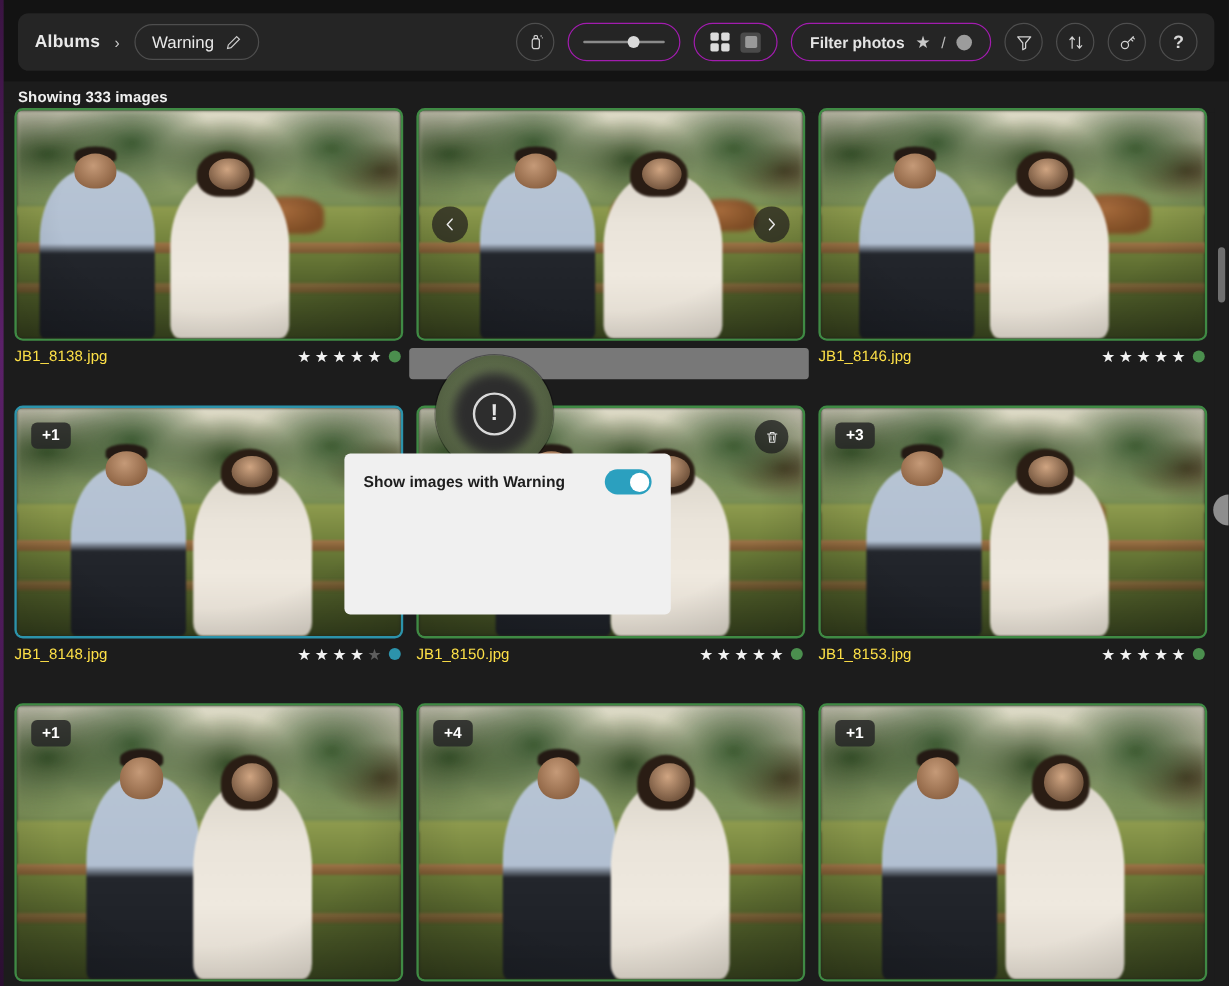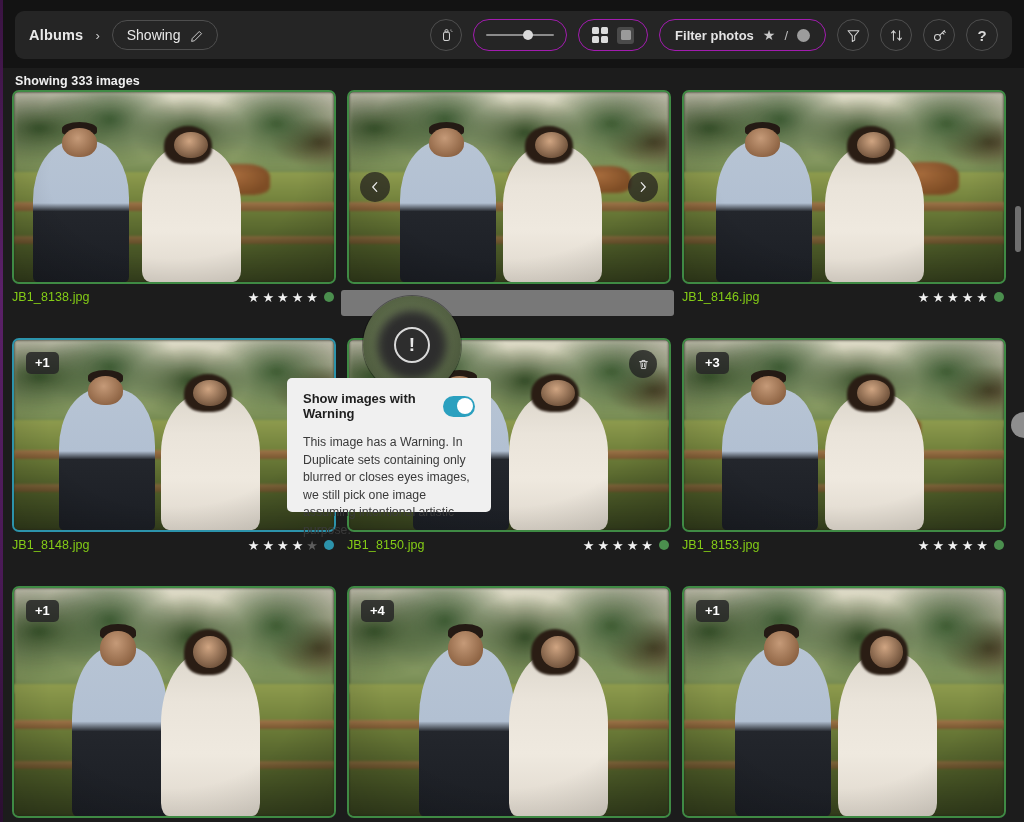--- a/index.html
+++ b/index.html
@@ -233,21 +233,21 @@
     color:#e6e6e6;
   }
   .nav-arrow.left { left: 11px; }
   .nav-arrow.right { right: 11px; }
 
   
   .caption {
     height: 26px; display:flex; align-items:center;
     padding: 0 2px 0 0;
   }
-  .cap-name { color:#84cc16; font-size:12.5px; letter-spacing:.1px; }
+  .cap-name { color:#fde047; font-size:12.5px; letter-spacing:.1px; }
   .cap-right { margin-left:auto; display:flex; align-items:center; gap:6px; }
   .stars { display:flex; gap:3px; }
   .star { font-size: 13px; color: #f2f2f2; line-height:1; }
   .star.off { color: #5e5e5e; }
   .state-dot { width: 10px; height: 10px; border-radius: 50%; display:block; }
 
   
   .cap-highlight {
     position:absolute; left:341px; top:290px;
     width:333px; height:26px;
@@ -277,21 +277,21 @@
     border: 2px solid #d9d9d9;
     display:flex; align-items:center; justify-content:center;
   }
   .mag-warn span {
     color:#e6e6e6; font-size:19px; font-weight:bold; line-height:1;
     margin-top:-1px;
   }
 
   .tooltip {
     position:absolute; left:287px; top:378px;
-    width:204px; height:134px;
+    width:272px; height:134px;
     background:#f0f0f0;
     border-radius:5px;
     z-index: 30;
     padding: 13px 16px 0 16px;
   }
   .tt-head { display:flex; align-items:center; }
   .tt-title { color:#1e1e1e; font-size:13px; font-weight:bold; }
   .tt-toggle {
     margin-left:auto;
     width:39px; height:21px; border-radius:11px;
@@ -332,21 +332,21 @@
 
   <div class="left-edge"></div>
 
   <div class="toolbar">
     <div class="toolbar-inner">
 
       <div class="bc-left">
         <span class="bc-albums">Albums</span>
         <span class="bc-chevron">›</span>
         <div class="bc-pill">
-          <span class="bc-pill-label">Showing</span>
+          <span class="bc-pill-label">Warning</span>
           <span class="pencil-ico">
             <svg viewBox="0 0 16 16" width="13" height="13">
               <path d="M11.4 1.8 14.2 4.6 5.6 13.2 2 14l.8-3.6z" fill="none" stroke="#cfcfcf" stroke-width="1.2"></path>
             </svg>
           </span>
         </div>
       </div>
 
       <div class="tb-right">
 
@@ -717,21 +717,20 @@
       </div>
   </div>
 
   <div class="tooltip">
     <div class="tt-head">
       <span class="tt-title">Show images with Warning</span>
       <div class="tt-toggle">
         <div class="tt-knob"></div>
       </div>
     </div>
-    <div class="tt-body">This image has a Warning. In Duplicate sets containing only blurred or closes eyes images, we still pick one image assuming intentional artistic purpose.</div>
   </div>
 
   <div class="scroll-track">
     <div class="scroll-thumb"></div>
   </div>
   <div class="side-handle"></div>
 
 </div>
 
 </body></html>

